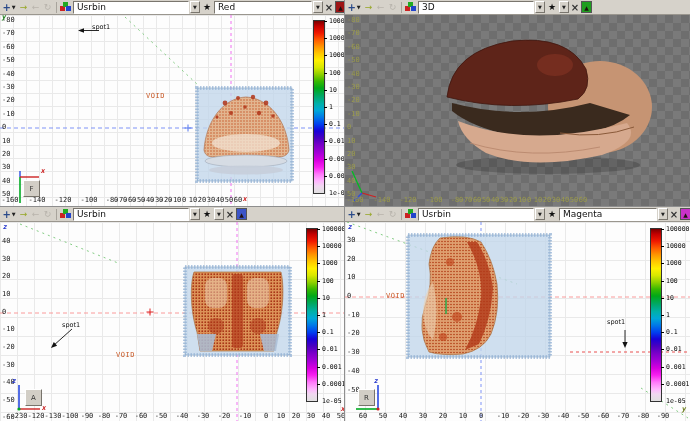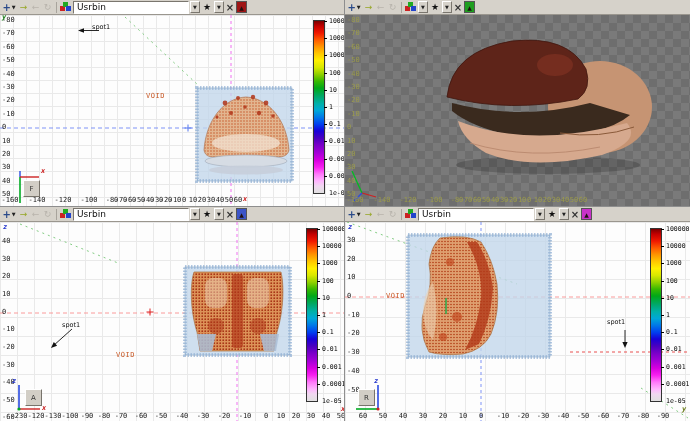--- a/index.html
+++ b/index.html
@@ -98,20 +98,21 @@
       <span class="tb-btn nav disabled">↻</span>
       <span class="tb-sep"></span>
       <span class="palette">
           <i class="p1"></i>
           <i class="p2"></i>
           <i class="p3"></i>
         </span>
       <span class="combo combo-main">Usrbin</span>
       <span class="dd-btn">▼</span>
       <span class="tb-btn star">★</span>
+      <span class="combo combo-view">Red</span>
       <span class="dd-btn">▼</span>
       <span class="tb-btn close">×</span>
       <span class="tb-btn max" style="background: rgb(158, 21, 21);">
           <span>▲</span>
         </span>
     </div>
     <div class="canvas grid g13"></div>
     <svg class="layer" width="345" height="192" viewBox="0 0 345 192">
       <defs>
         <pattern id="f0" width="3" height="3" patternUnits="userSpaceOnUse">
@@ -222,20 +223,21 @@
         </span>
       <span class="tb-btn nav fwd">→</span>
       <span class="tb-btn nav back disabled">→</span>
       <span class="tb-btn nav disabled">↻</span>
       <span class="tb-sep"></span>
       <span class="palette">
           <i class="p1"></i>
           <i class="p2"></i>
           <i class="p3"></i>
         </span>
+      <span class="combo combo-main">3D</span>
       <span class="dd-btn">▼</span>
       <span class="tb-btn star">★</span>
       <span class="dd-btn">▼</span>
       <span class="tb-btn close">×</span>
       <span class="tb-btn max" style="background: rgb(31, 158, 31);">
           <span>▲</span>
         </span>
     </div>
     <div class="canvas checker"></div>
     <svg class="layer" width="345" height="192" viewBox="345 0 345 192">
@@ -419,20 +421,21 @@
       <span class="tb-btn nav disabled">↻</span>
       <span class="tb-sep"></span>
       <span class="palette">
           <i class="p1"></i>
           <i class="p2"></i>
           <i class="p3"></i>
         </span>
       <span class="combo combo-main">Usrbin</span>
       <span class="dd-btn">▼</span>
       <span class="tb-btn star">★</span>
+      <span class="combo combo-view">Magenta</span>
       <span class="dd-btn">▼</span>
       <span class="tb-btn close">×</span>
       <span class="tb-btn max" style="background: rgb(200, 50, 200);">
           <span>▲</span>
         </span>
     </div>
     <div class="canvas grid g20"></div>
     <svg class="layer" width="345" height="199" viewBox="0 0 345 199">
       <defs>
         <pattern id="f3" width="3" height="3" patternUnits="userSpaceOnUse">

